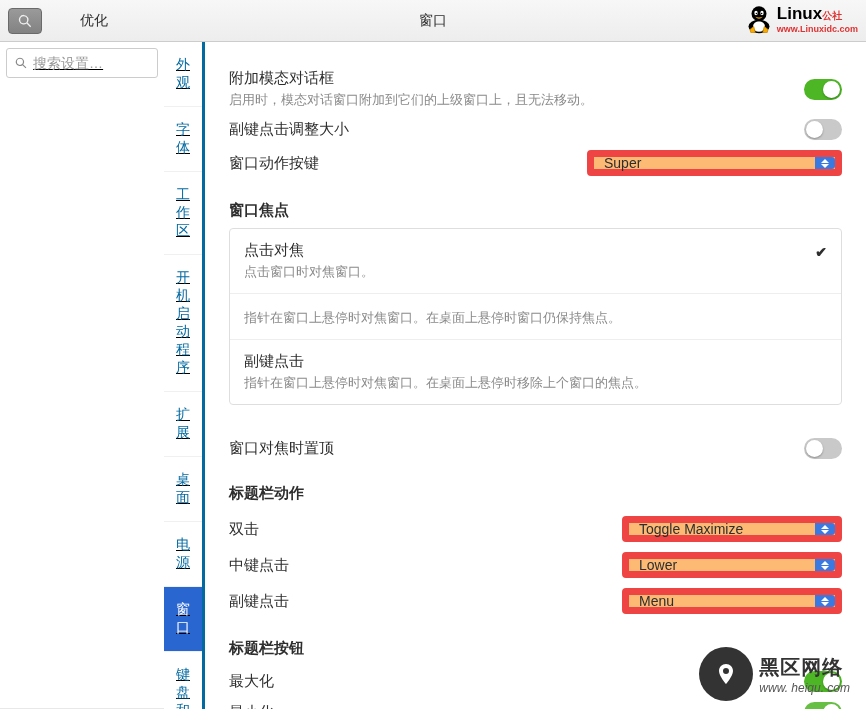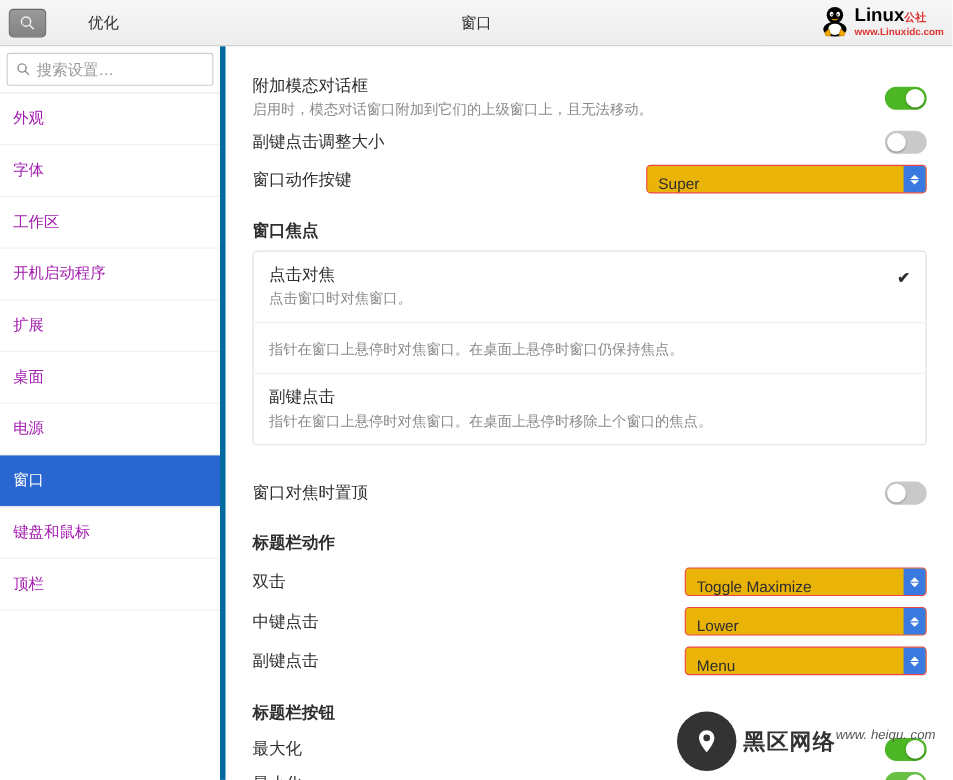--- a/index.html
+++ b/index.html
@@ -48,24 +48,25 @@
     }
     .tux { width: 30px; height: 30px; margin-right: 3px; }
     .linux-text { font-weight: bold; }
     .linux-text .red { color: #d33; }
     .linux-text .url { font-size: 9px; color: #d33; }
     
     .body-wrap { display: flex; height: calc(100% - 42px); }
     
     .sidebar {
       width: 205px;
-      border-right: 5px solid #0369a1;
+      border-right: 3px solid #0369a1;
       background: #ffffff;
       display: flex;
-      flex-direction: column;
+      flex-direction: row;
+      text-decoration: underline;
     }
     .search-wrap {
       padding: 6px;
       border-bottom: 1px solid #e8e8e8;
     }
     .search-input-box {
       display: flex;
       align-items: center;
       border: 1px solid #cccccc;
       border-radius: 3px;
@@ -80,21 +81,21 @@
       font-size: 14px;
       width: 100%;
       background: transparent;
     }
     .search-input-box input::placeholder { color: #9a9a9a; }
     
     .nav-list { flex: 1; }
     .nav-item {
       padding: 14px 12px;
       font-size: 14px;
-      color: #a21caf;
+      color: #0369a1;
       border-bottom: 1px solid #f0f0f0;
       cursor: pointer;
     }
     .nav-item.active {
       background: #2a66d0;
       color: #ffffff;
     }
     
     .content {
       flex: 1;
@@ -138,25 +139,25 @@
       border-radius: 50%;
       background: #ffffff;
       top: 2px;
       box-shadow: 0 1px 2px rgba(0,0,0,0.3);
     }
     .toggle.on .toggle-knob { right: 2px; }
     .toggle.off .toggle-knob { left: 2px; }
     
     .select {
       display: flex;
-      align-items: flex-end;
-      border: 1px solid #ef4444;
+      align-items: center;
+      border: 7px solid #ef4444;
       border-radius: 4px;
       height: 26px;
-      background: #eab308;
+      background: #fdba74;
       min-width: 220px;
       position: relative;
     }
     .select.wide { min-width: 255px; }
     .select-val {
       padding: 0 10px;
       font-size: 14px;
       flex: 1;
       color: #2e2e2e;
     }
@@ -206,21 +207,21 @@
       bottom: 8px;
       display: flex;
       align-items: center;
       color: #333;
     }
     .wm-circle {
       width: 54px; height: 54px; border-radius: 50%;
       background: #333; display: flex; align-items: center; justify-content: center;
       margin-right: 6px;
     }
-    .wm-text { display: flex; flex-direction: row; }
+    .wm-text { display: flex; flex-direction: column; }
     .wm-text .t1 { font-size: 20px; font-weight: bold; letter-spacing: 1px; }
     .wm-text .t2 { font-size: 12px; font-style: italic; color: #555; }
   </style>
 </head>
 <body>
 
 <div class="header">
   <div class="search-btn">
     <svg viewBox="0 0 16 16">
         <path d="M6.5 1a5.5 5.5 0 0 1 4.38 8.82l4.15 4.15-1.06 1.06-4.15-4.15A5.5 5.5 0 1 1 6.5 1zm0 1.5a4 4 0 1 0 0 8 4 4 0 0 0 0-8z"></path>

